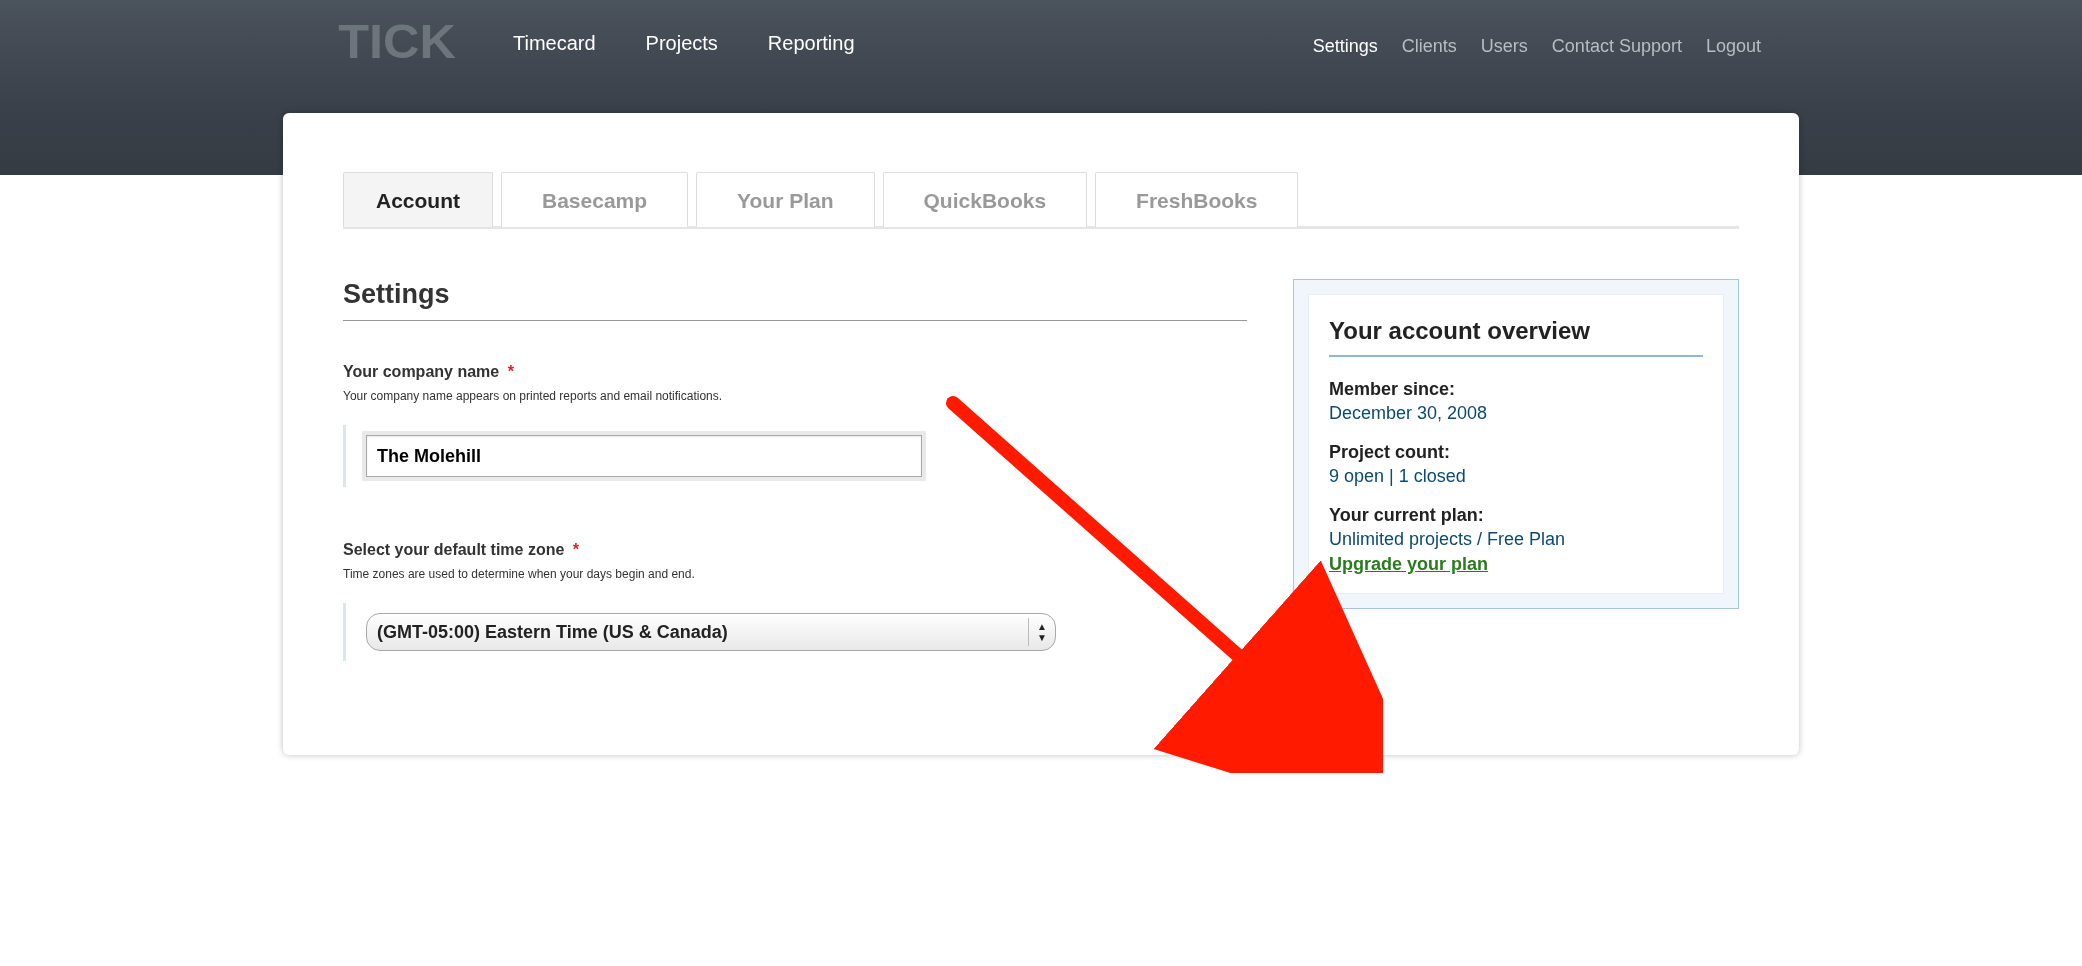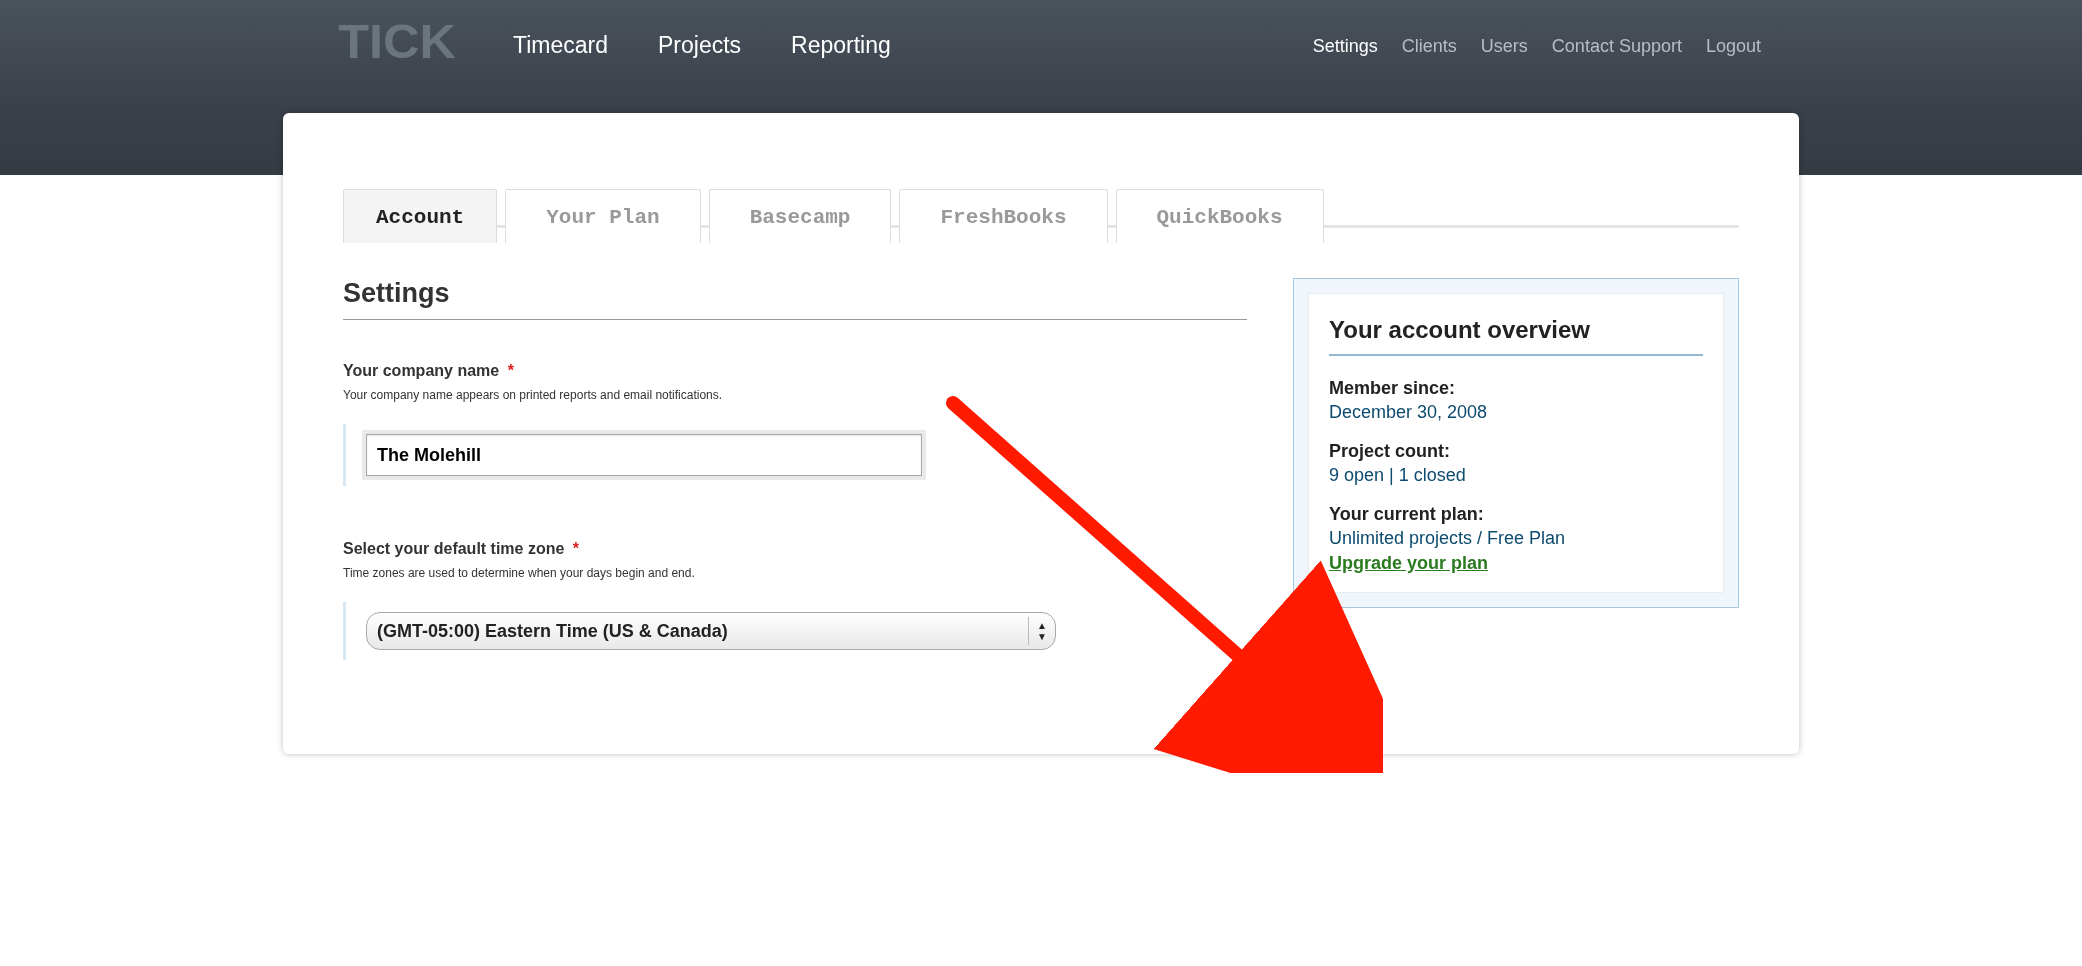--- a/index.html
+++ b/index.html
@@ -36,21 +36,21 @@
     transform: scaleX(1.05);
   }
   .main-nav {
     display: flex;
     gap: 50px;
     padding-top: 14px;
   }
   .main-nav a {
     color: #fff;
     text-decoration: none;
-    font-size: 23px;
+    font-size: 20px;
     font-weight: 500;
     cursor: pointer;
   }
   .right-nav {
     margin-left: auto;
     display: flex;
     gap: 24px;
     padding-top: 18px;
     margin-right: 10px;
   }
@@ -83,22 +83,21 @@
     border: 1px solid #ddd;
     border-bottom: none;
     padding: 16px 40px 14px;
     font-size: 21px;
     font-weight: 700;
     color: #999;
     background: #fff;
     cursor: pointer;
     border-radius: 2px 2px 0 0;
     position: relative;
-    top: 18px;
-    font-family: Liberation Mono, monospace;
+    top: 1px;
   }
   .tab.active {
     background: #f4f4f4;
     color: #222;
     border-color: #ddd;
     padding-left: 32px;
     padding-right: 32px;
   }
   .content-row {
     display: flex;
@@ -237,24 +236,24 @@
       <a>Contact Support</a>
       <a>Logout</a>
     </nav>
   </div>
 </div>
 
 <div class="page-card">
 
   <div class="tabs-row">
     <div class="tab active">Account</div>
+    <div class="tab">Basecamp</div>
     <div class="tab">Your Plan</div>
-    <div class="tab">Basecamp</div>
+    <div class="tab">QuickBooks</div>
     <div class="tab">FreshBooks</div>
-    <div class="tab">QuickBooks</div>
   </div>
 
   <div class="content-row">
     <div class="left-col">
       <h2 class="section-title">Settings</h2>
 
       <div class="field-block">
         <div class="field-label">
           <span>Your company name</span>
           <span class="req">*</span>

